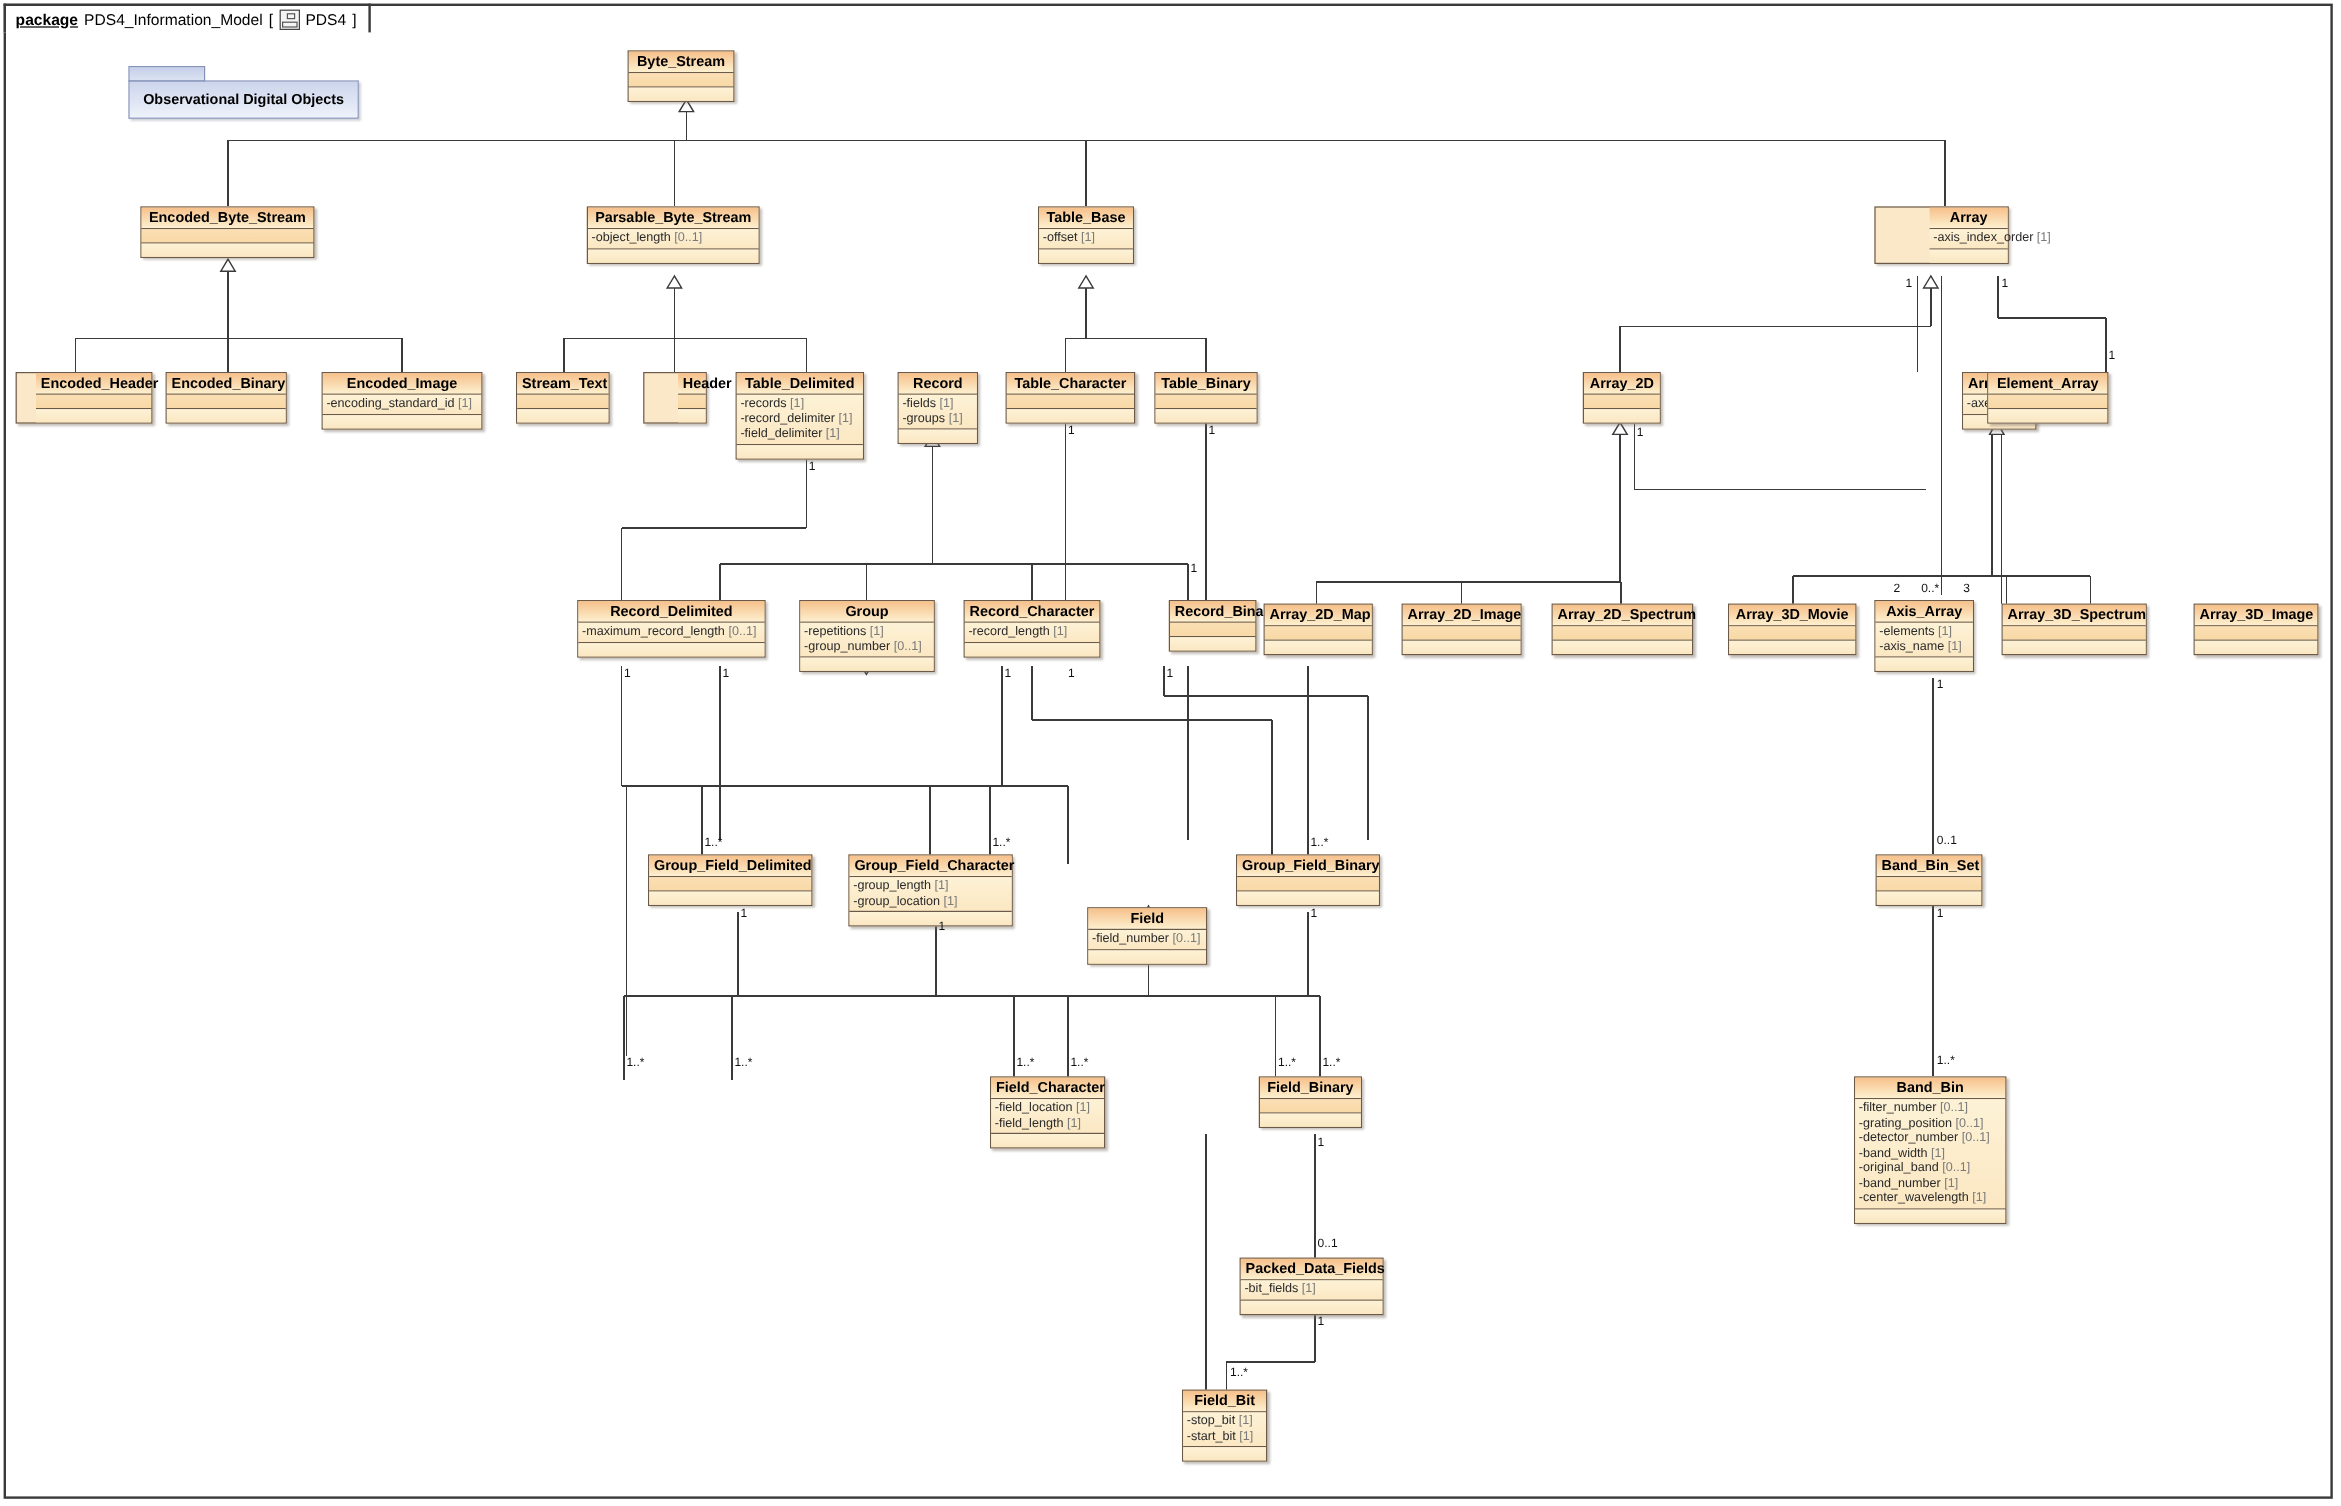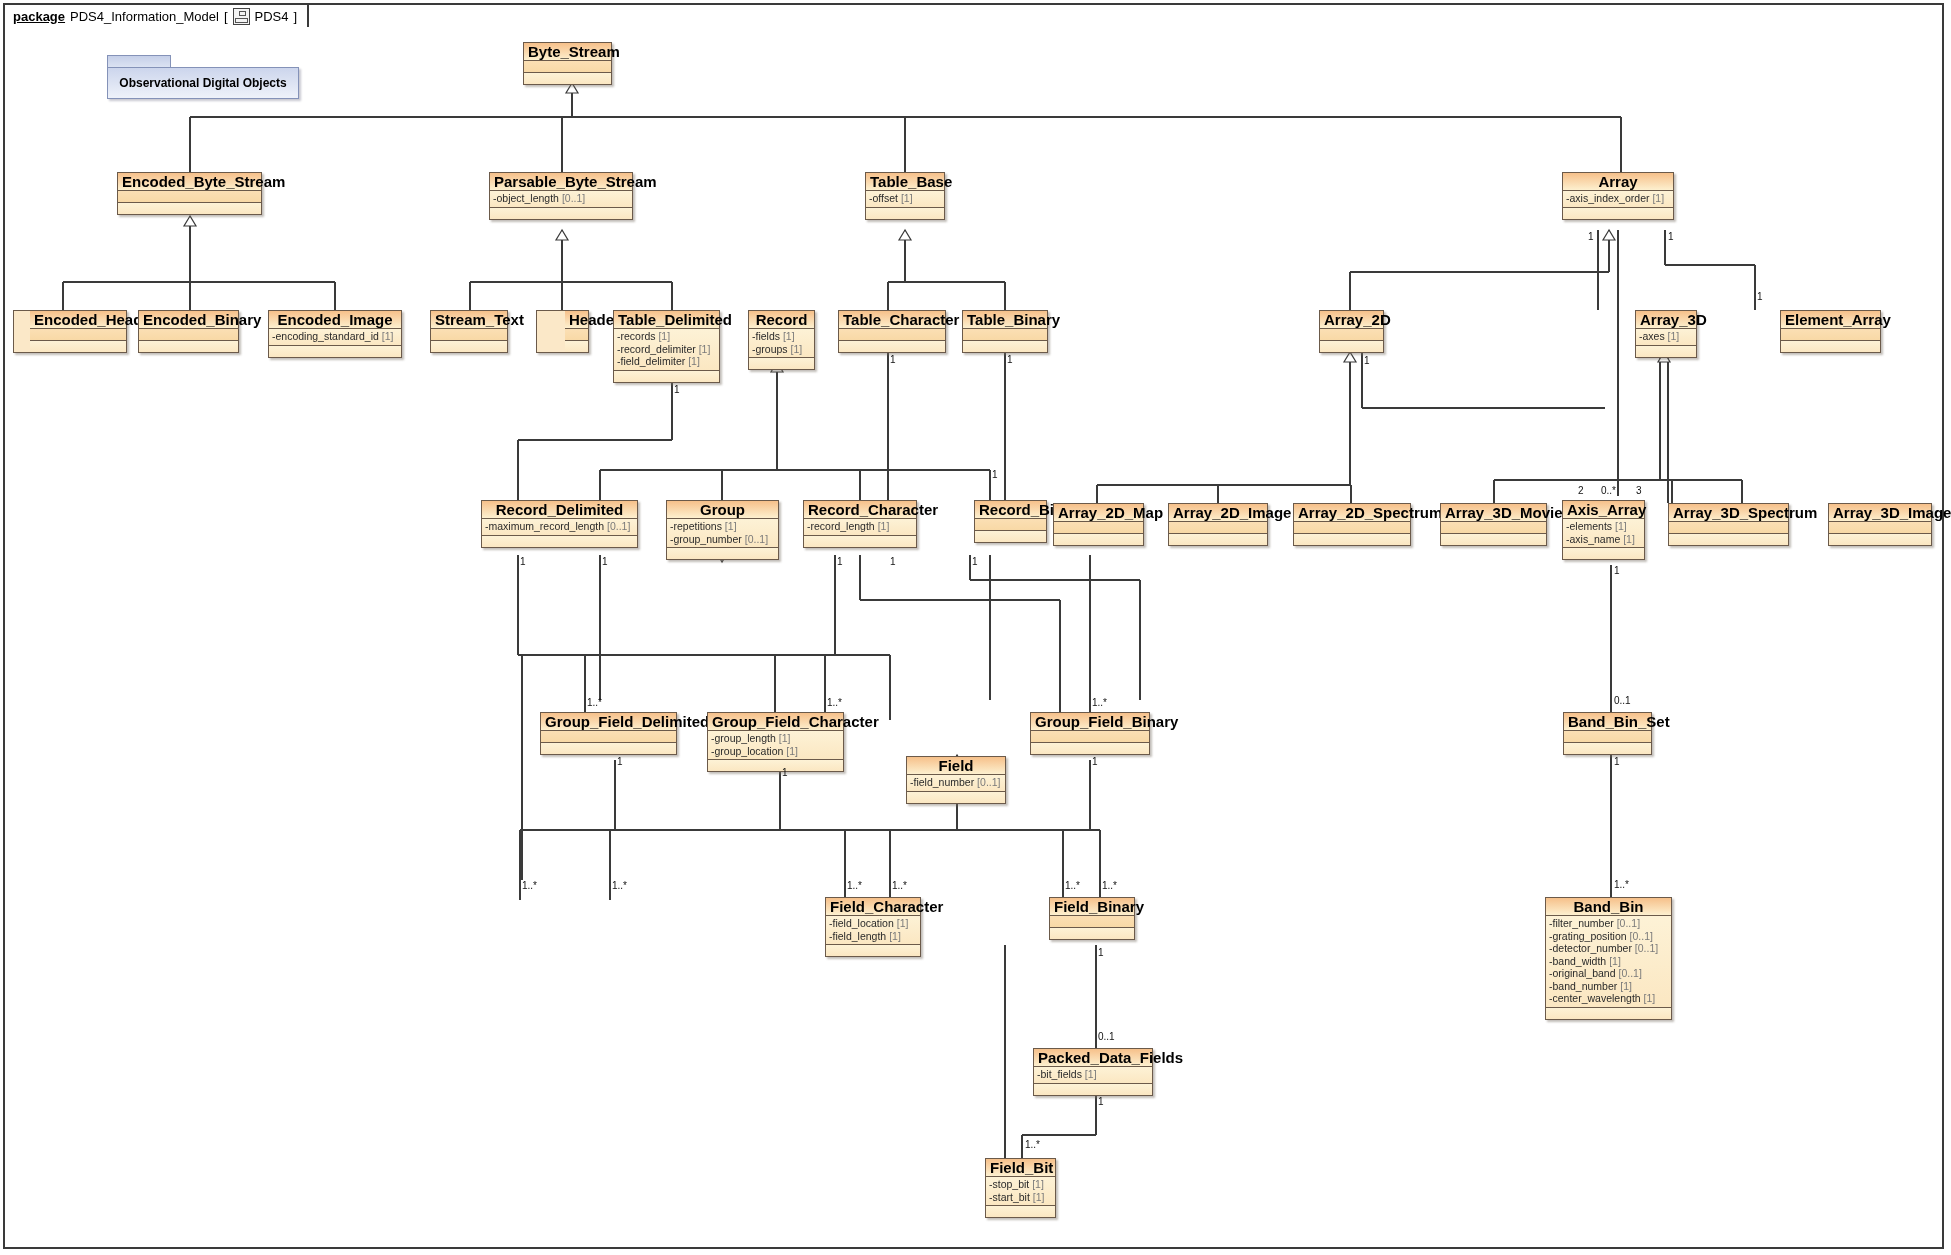--- a/index.html
+++ b/index.html
@@ -16,21 +16,21 @@
   .dia-icon{display:inline-block;width:15px;height:15px;border:1px solid #444;background:#f4f4f4;position:relative;vertical-align:middle;}
   .dia-icon::before{content:"";position:absolute;left:5px;top:2px;width:5px;height:3px;border:1px solid #555;}
   .dia-icon::after{content:"";position:absolute;left:1px;top:9px;width:11px;height:3px;border:1px solid #555;border-top:1px solid #555;}
 
   
   #lines{position:absolute;left:0;top:0;width:1951px;height:1255px;}
 
   
   .cls{position:absolute;box-sizing:border-box;border:1px solid #6b5a4a;
        box-shadow:2px 2px 2px rgba(120,110,100,.45);background:#fbe8c8;}
-  .cls .hdr{font-size:15px;font-weight:bold;color:#000;text-align:center;padding:2px 4px 2px 4px;
+  .cls .hdr{font-size:12px;font-weight:bold;color:#000;text-align:center;padding:2px 4px 2px 4px;
             border-bottom:1px solid #6b5a4a;line-height:13px;
             background:linear-gradient(to bottom,#f6c08a 0%,#fdf0cf 100%);}
   .cls .attrs{border-bottom:1px solid #6b5a4a;padding:1px 3px 2px 3px;
             background:linear-gradient(to bottom,#fdf2d6 0%,#fbe7c2 100%);}
   .cls .attrs div{font-size:10.5px;line-height:12.5px;color:#2a2a2a;white-space:nowrap;}
   .cls .attrs div .card{color:#7a7a7a;}
   .cls .ops{height:11px;background:linear-gradient(to bottom,#fbdfb4 0%,#f8d9a6 100%);border-bottom:1px solid #6b5a4a;}
   .cls .ops2{height:11px;background:linear-gradient(to bottom,#fdf2d6 0%,#fbe7c2 100%);}
 
   
@@ -224,21 +224,21 @@
   </div>
 
   <div class="cls" style="left:865px;top:172px;width:80px;">
     <div class="hdr">Table_Base</div>
     <div class="attrs">
       <div>-offset<span class="card"> [1]</span></div>
     </div>
     <div class="ops2"></div>
   </div>
 
-  <div class="cls" style="left:1562px;top:172px;width:112px;">
+  <div class="cls" style="left:1562px;top:172px;width:112px;padding-left:45px;">
     <div class="hdr">Array</div>
     <div class="attrs">
       <div>-axis_index_order<span class="card"> [1]</span></div>
     </div>
     <div class="ops2"></div>
   </div>
 
   <div class="cls" style="left:13px;top:310px;width:114px;padding-left:16px;">
     <div class="hdr">Encoded_Header</div>
     <div class="ops"></div>
@@ -309,21 +309,21 @@
   </div>
 
   <div class="cls" style="left:1635px;top:310px;width:62px;">
     <div class="hdr">Array_3D</div>
     <div class="attrs">
       <div>-axes<span class="card"> [1]</span></div>
     </div>
     <div class="ops2"></div>
   </div>
 
-  <div class="cls" style="left:1780px;top:310px;width:101px;">
+  <div class="cls" style="left:1656px;top:310px;width:101px;">
     <div class="hdr">Element_Array</div>
     <div class="ops"></div>
     <div class="ops2"></div>
   </div>
 
   <div class="cls" style="left:481px;top:500px;width:157px;">
     <div class="hdr">Record_Delimited</div>
     <div class="attrs">
       <div>-maximum_record_length<span class="card"> [0..1]</span></div>
     </div>

